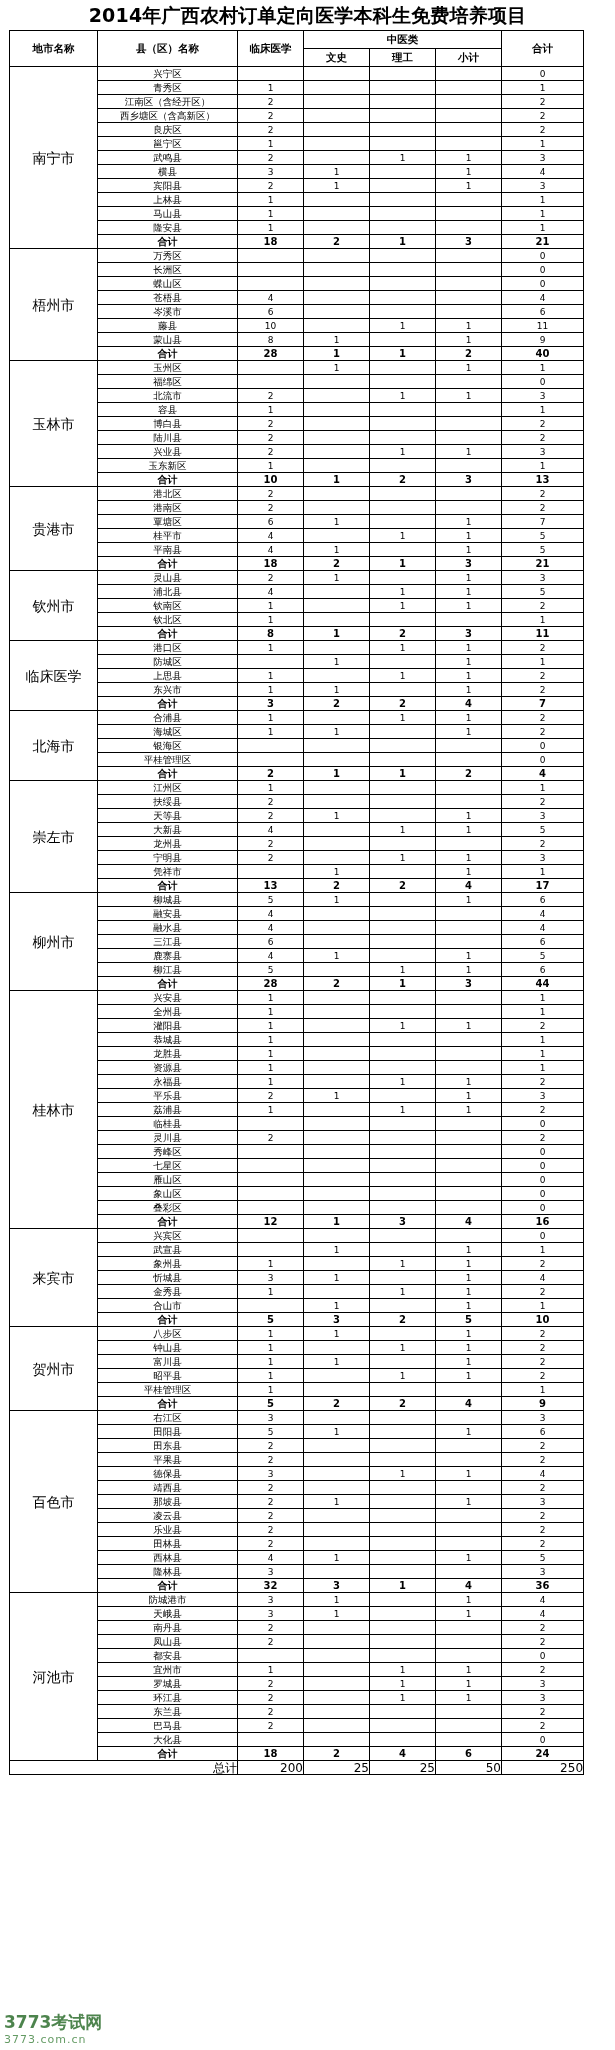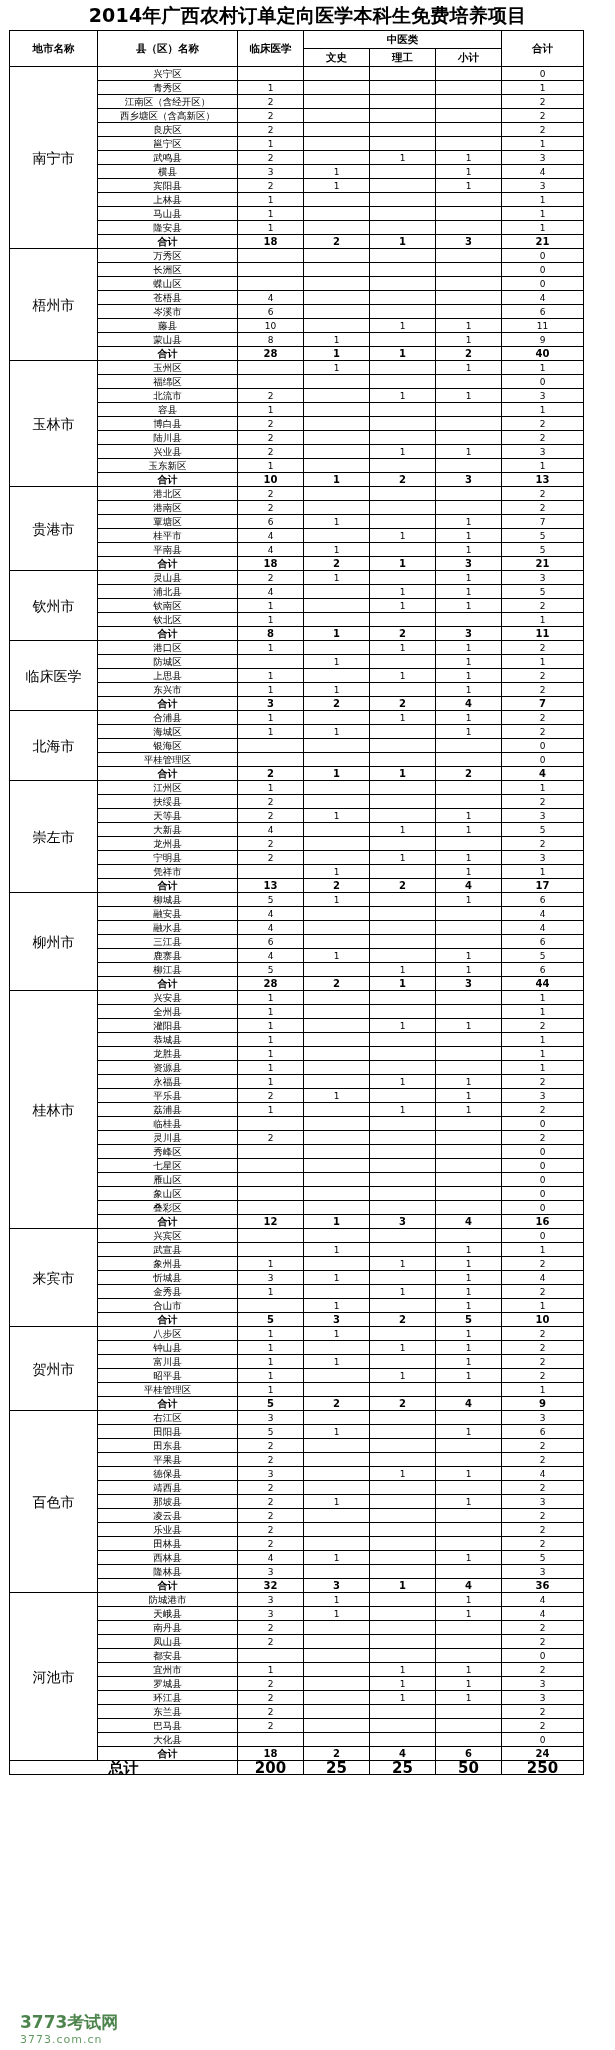--- a/index.html
+++ b/index.html
@@ -62,34 +62,35 @@
     font-size: 14px;
   }
   td.county {
     font-size: 9.5px;
   }
   tr.subtotal td {
     font-weight: bold;
     font-size: 10px;
   }
   tr.grand td {
-    font-weight: bold;
-    font-size: 15px;
+    font-weight: normal;
+    font-size: 12px;
+    text-align: right;
   }
   .col-city   { width: 88px; }
   .col-county { width: 140px; }
   .col-clin   { width: 66px; }
   .col-wen    { width: 66px; }
   .col-li     { width: 66px; }
   .col-sub    { width: 66px; }
   .col-total  { width: 82px; }
   .sec-top > td { border-top: 1.6px solid #000; }
   .watermark {
     position: absolute;
-    left: 20px;
+    left: 4px;
     bottom: 2px;
     font-size: 17px;
     font-weight: bold;
     color: #2f6f2f;
     opacity: 0.85;
     line-height: 17px;
     font-family: "DejaVu Sans", "Liberation Sans", sans-serif;
     margin-top: 48px;
   }
   .watermark .wm2 {

